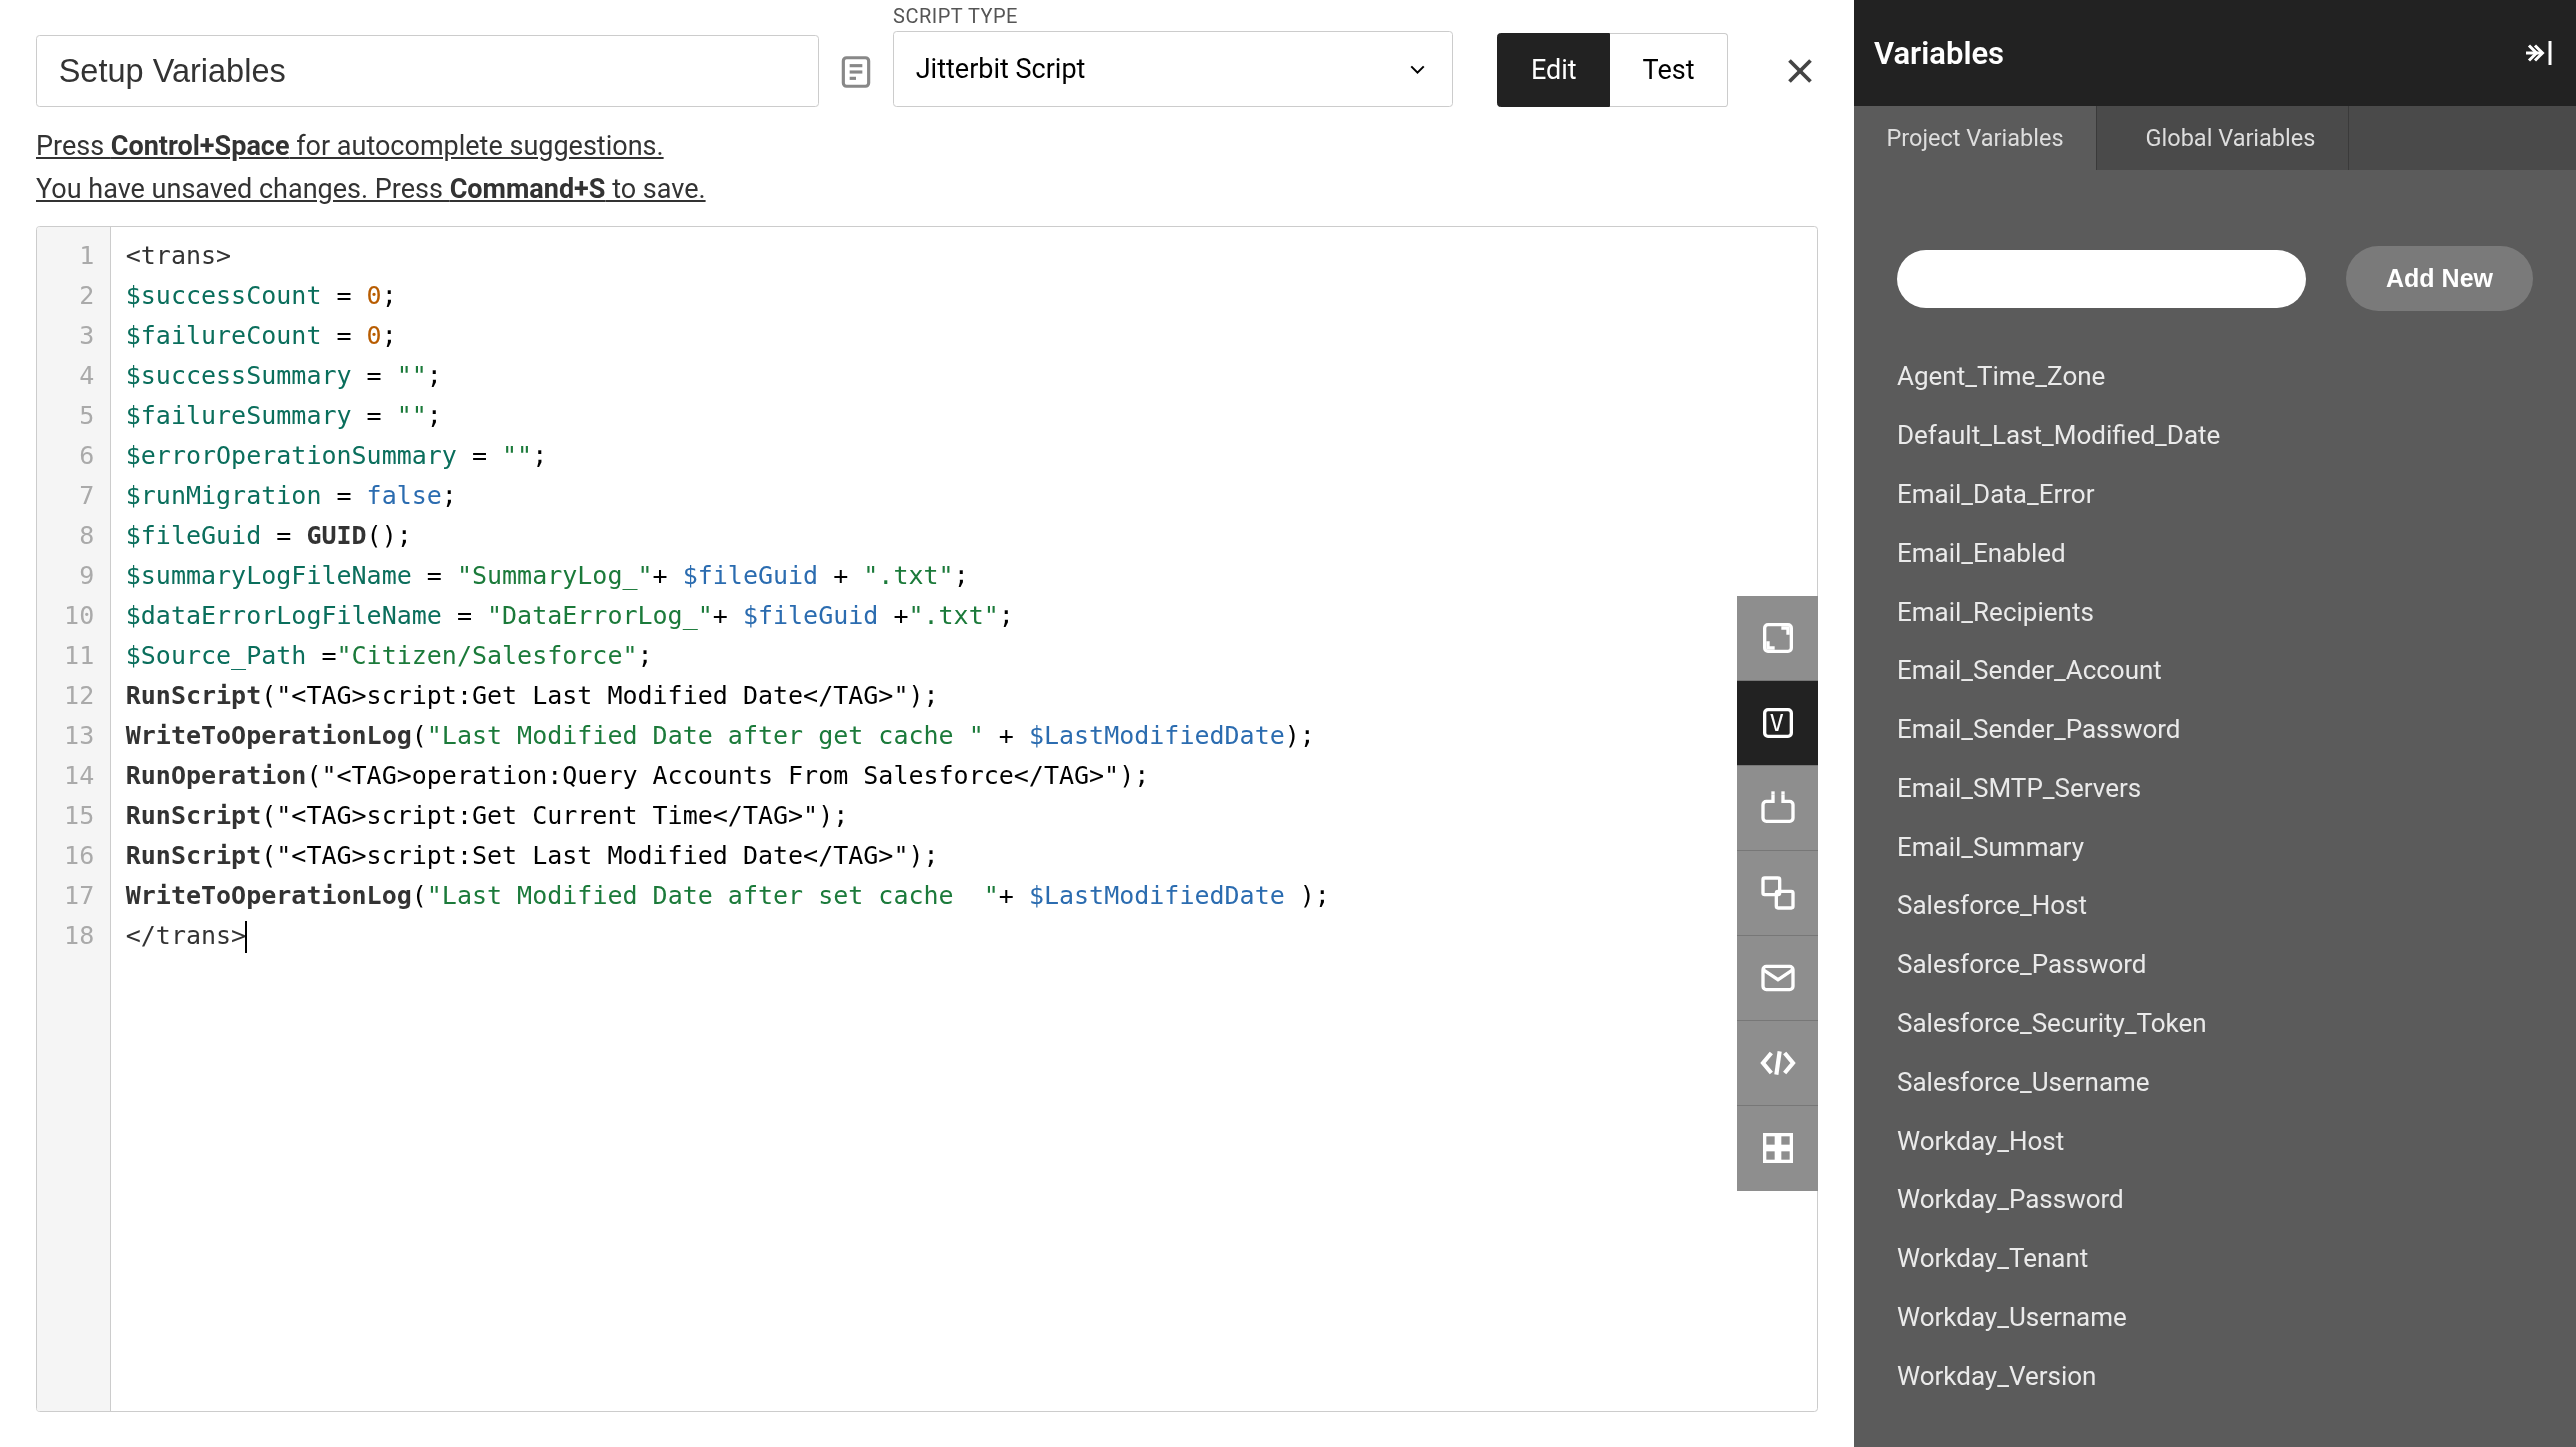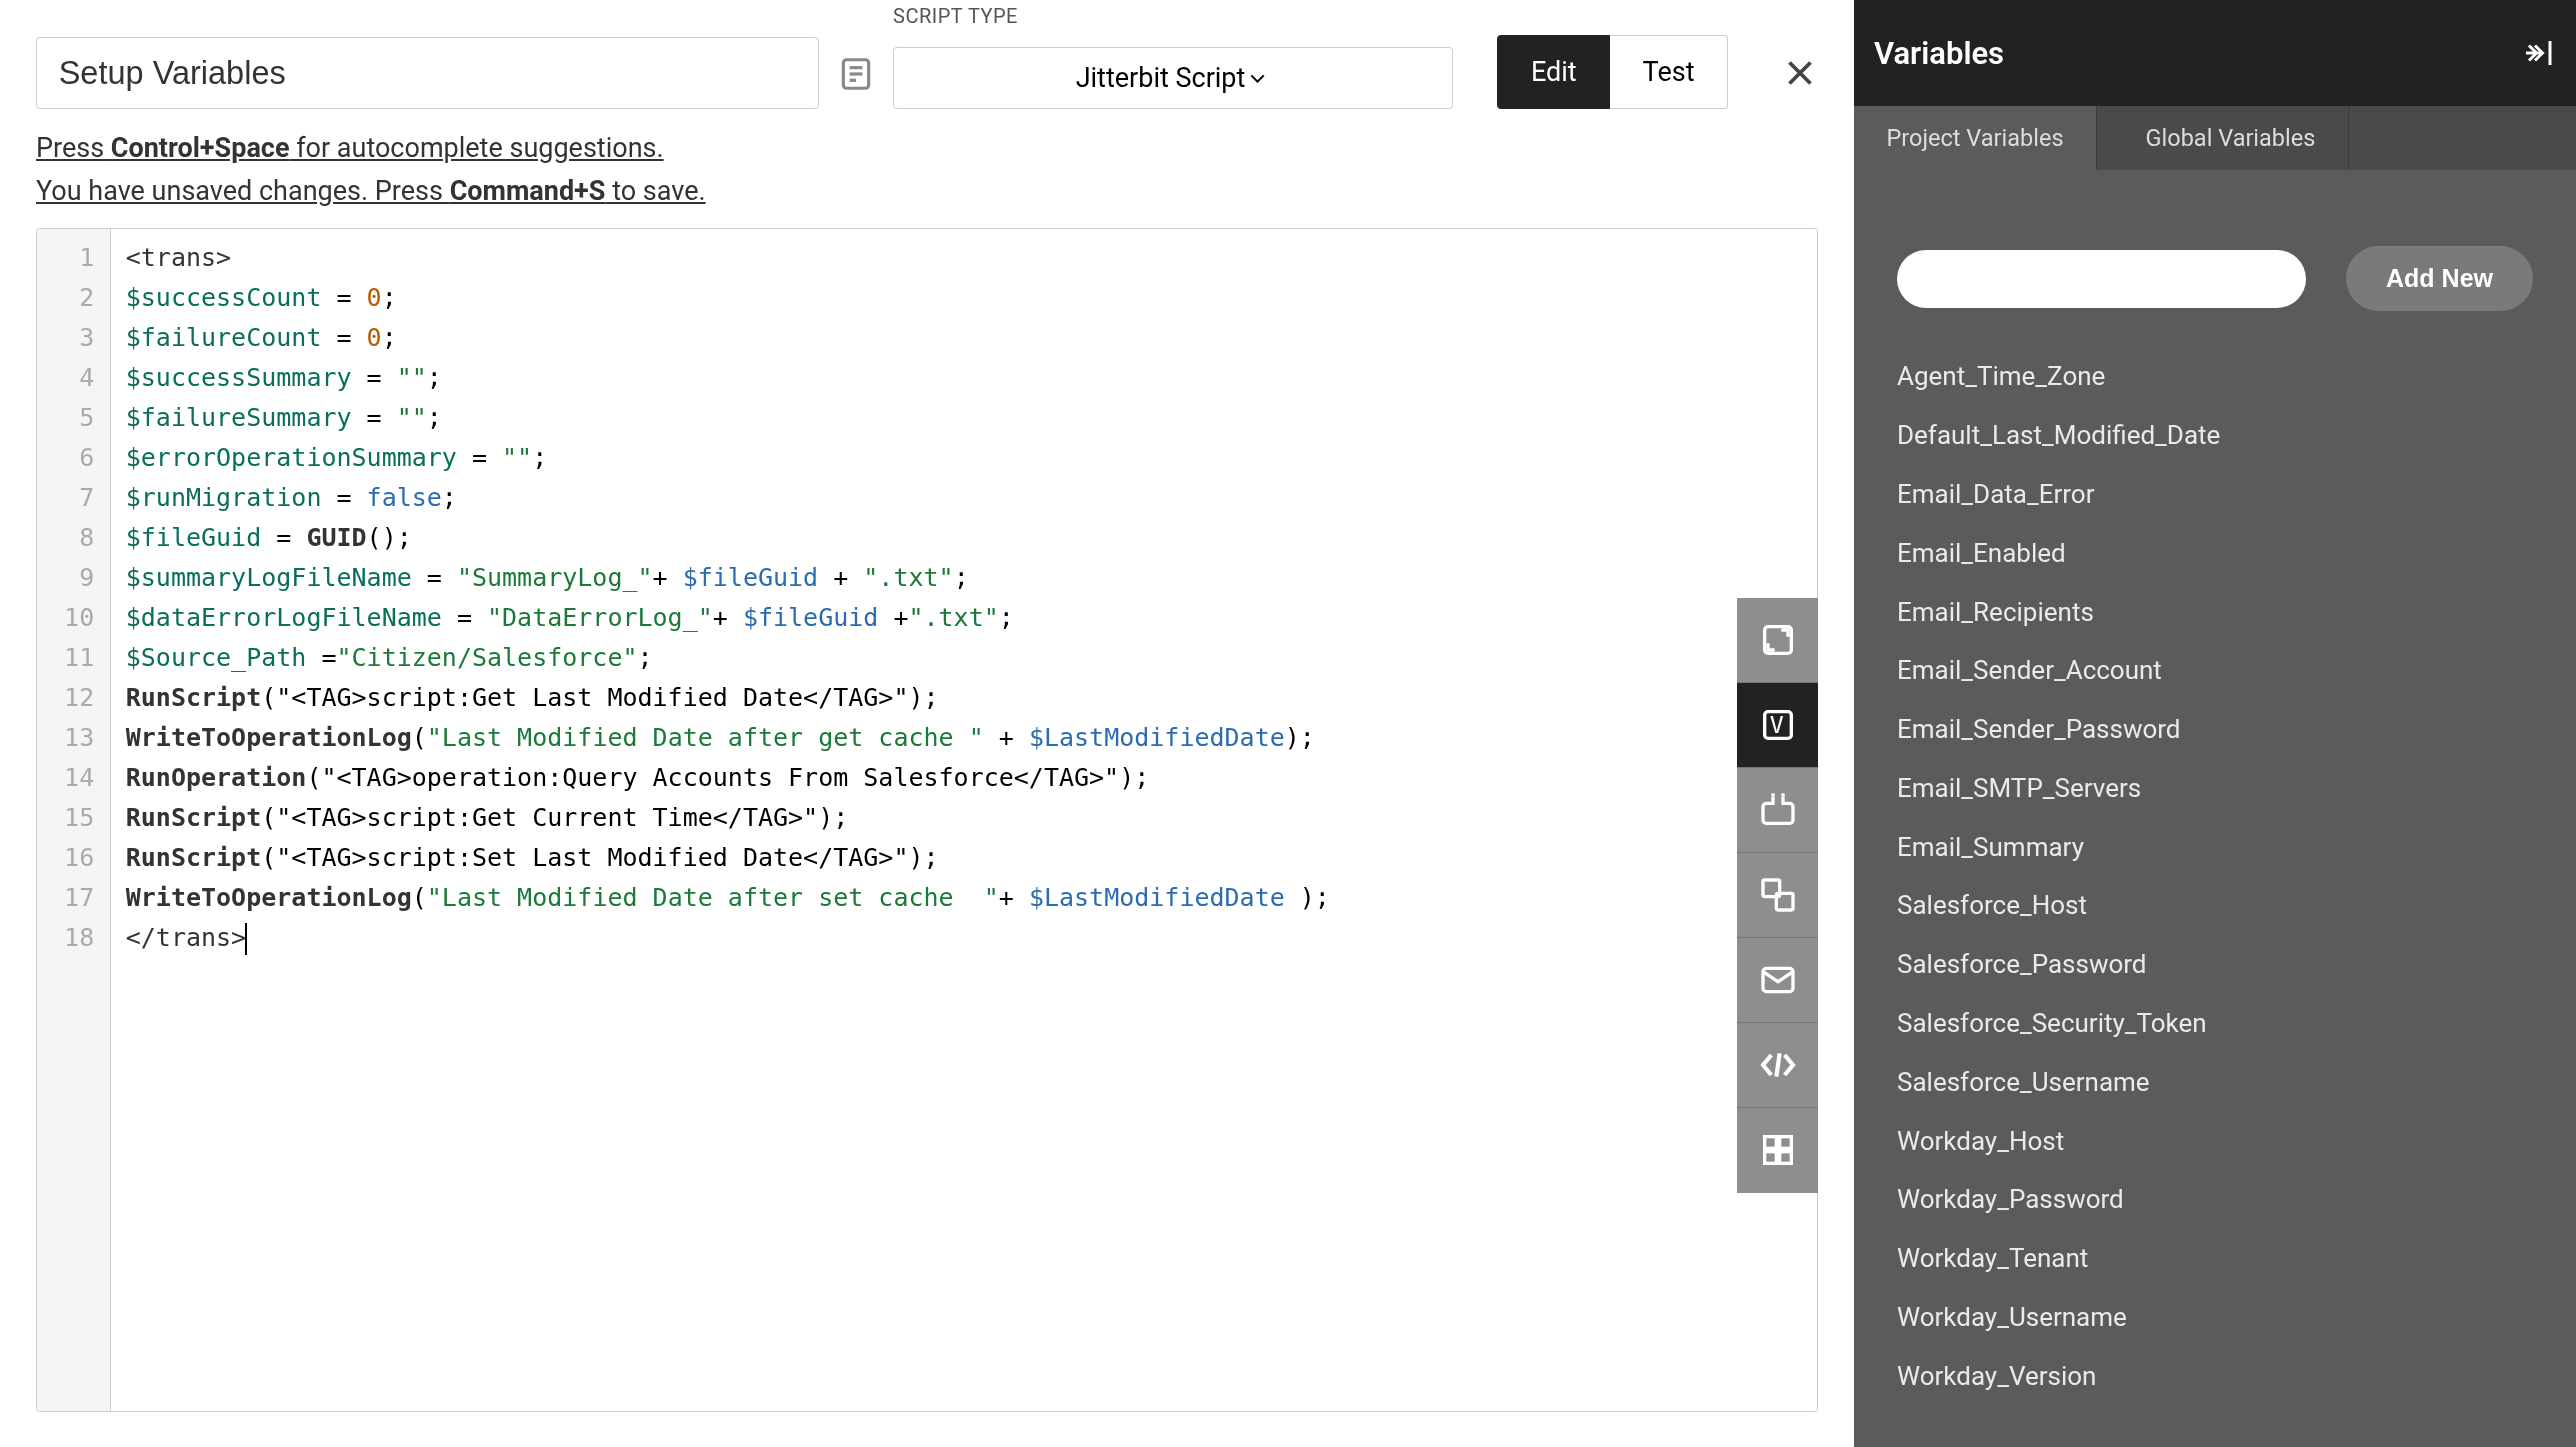--- a/index.html
+++ b/index.html
@@ -35,38 +35,37 @@
 }
 .notes-icon {
   width: 38px;
   height: 38px;
   margin-bottom: 16.2px;
   color: #888;
 }
 .script-type-block {
   display: flex;
   flex-direction: column;
-  gap: 16px;
 }
 .script-type-label {
   font-size: 20px;
   color: #555;
   margin-bottom: 3.6px;
   letter-spacing: 0.5px;
 }
 .script-type-select {
   width: 560px;
-  height: 62px;
+  height: 76px;
   border: 1.8px solid #ccc;
   border-radius: 3.6px;
   font-size: 27px;
   padding: 0 21.7px;
   display: flex;
   align-items: center;
-  justify-content: center;
+  justify-content: space-between;
   cursor: pointer;
 }
 .spacer { flex: 1; }
 .mode-toggle {
   display: flex;
   margin-bottom: 0;
 }
 .mode-btn {
   height: 74px;
   padding: 0 32.5px;

